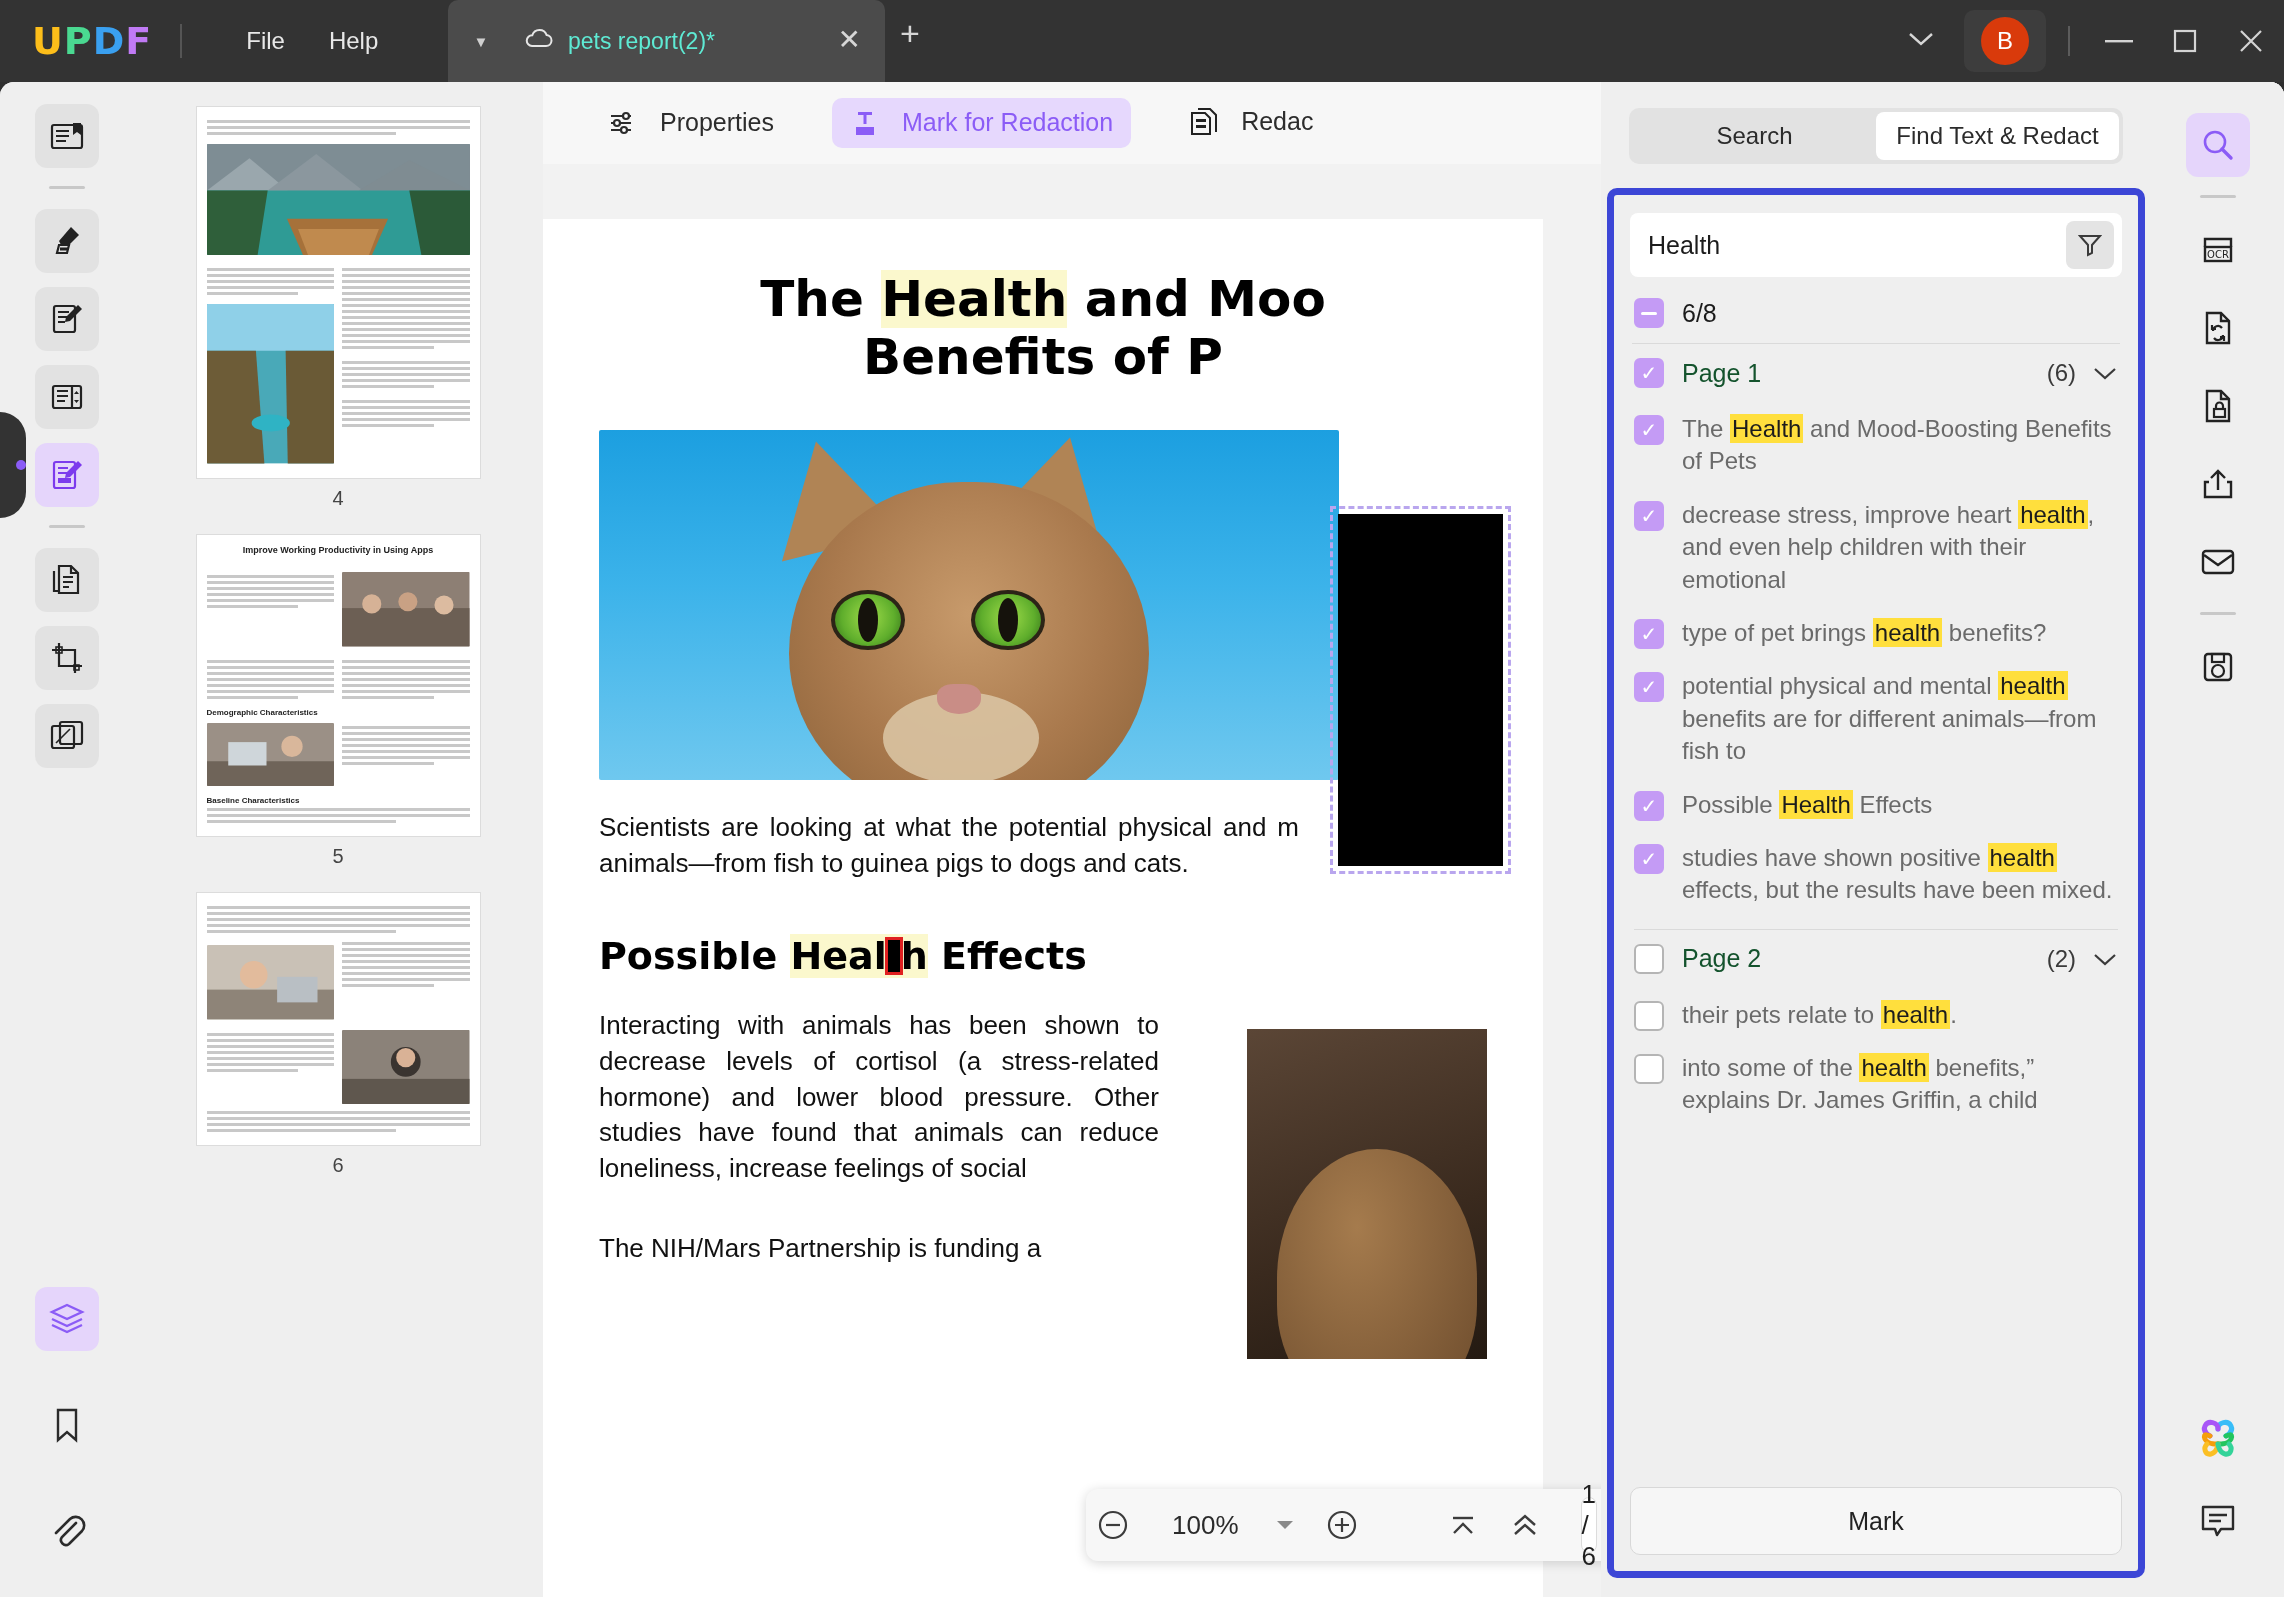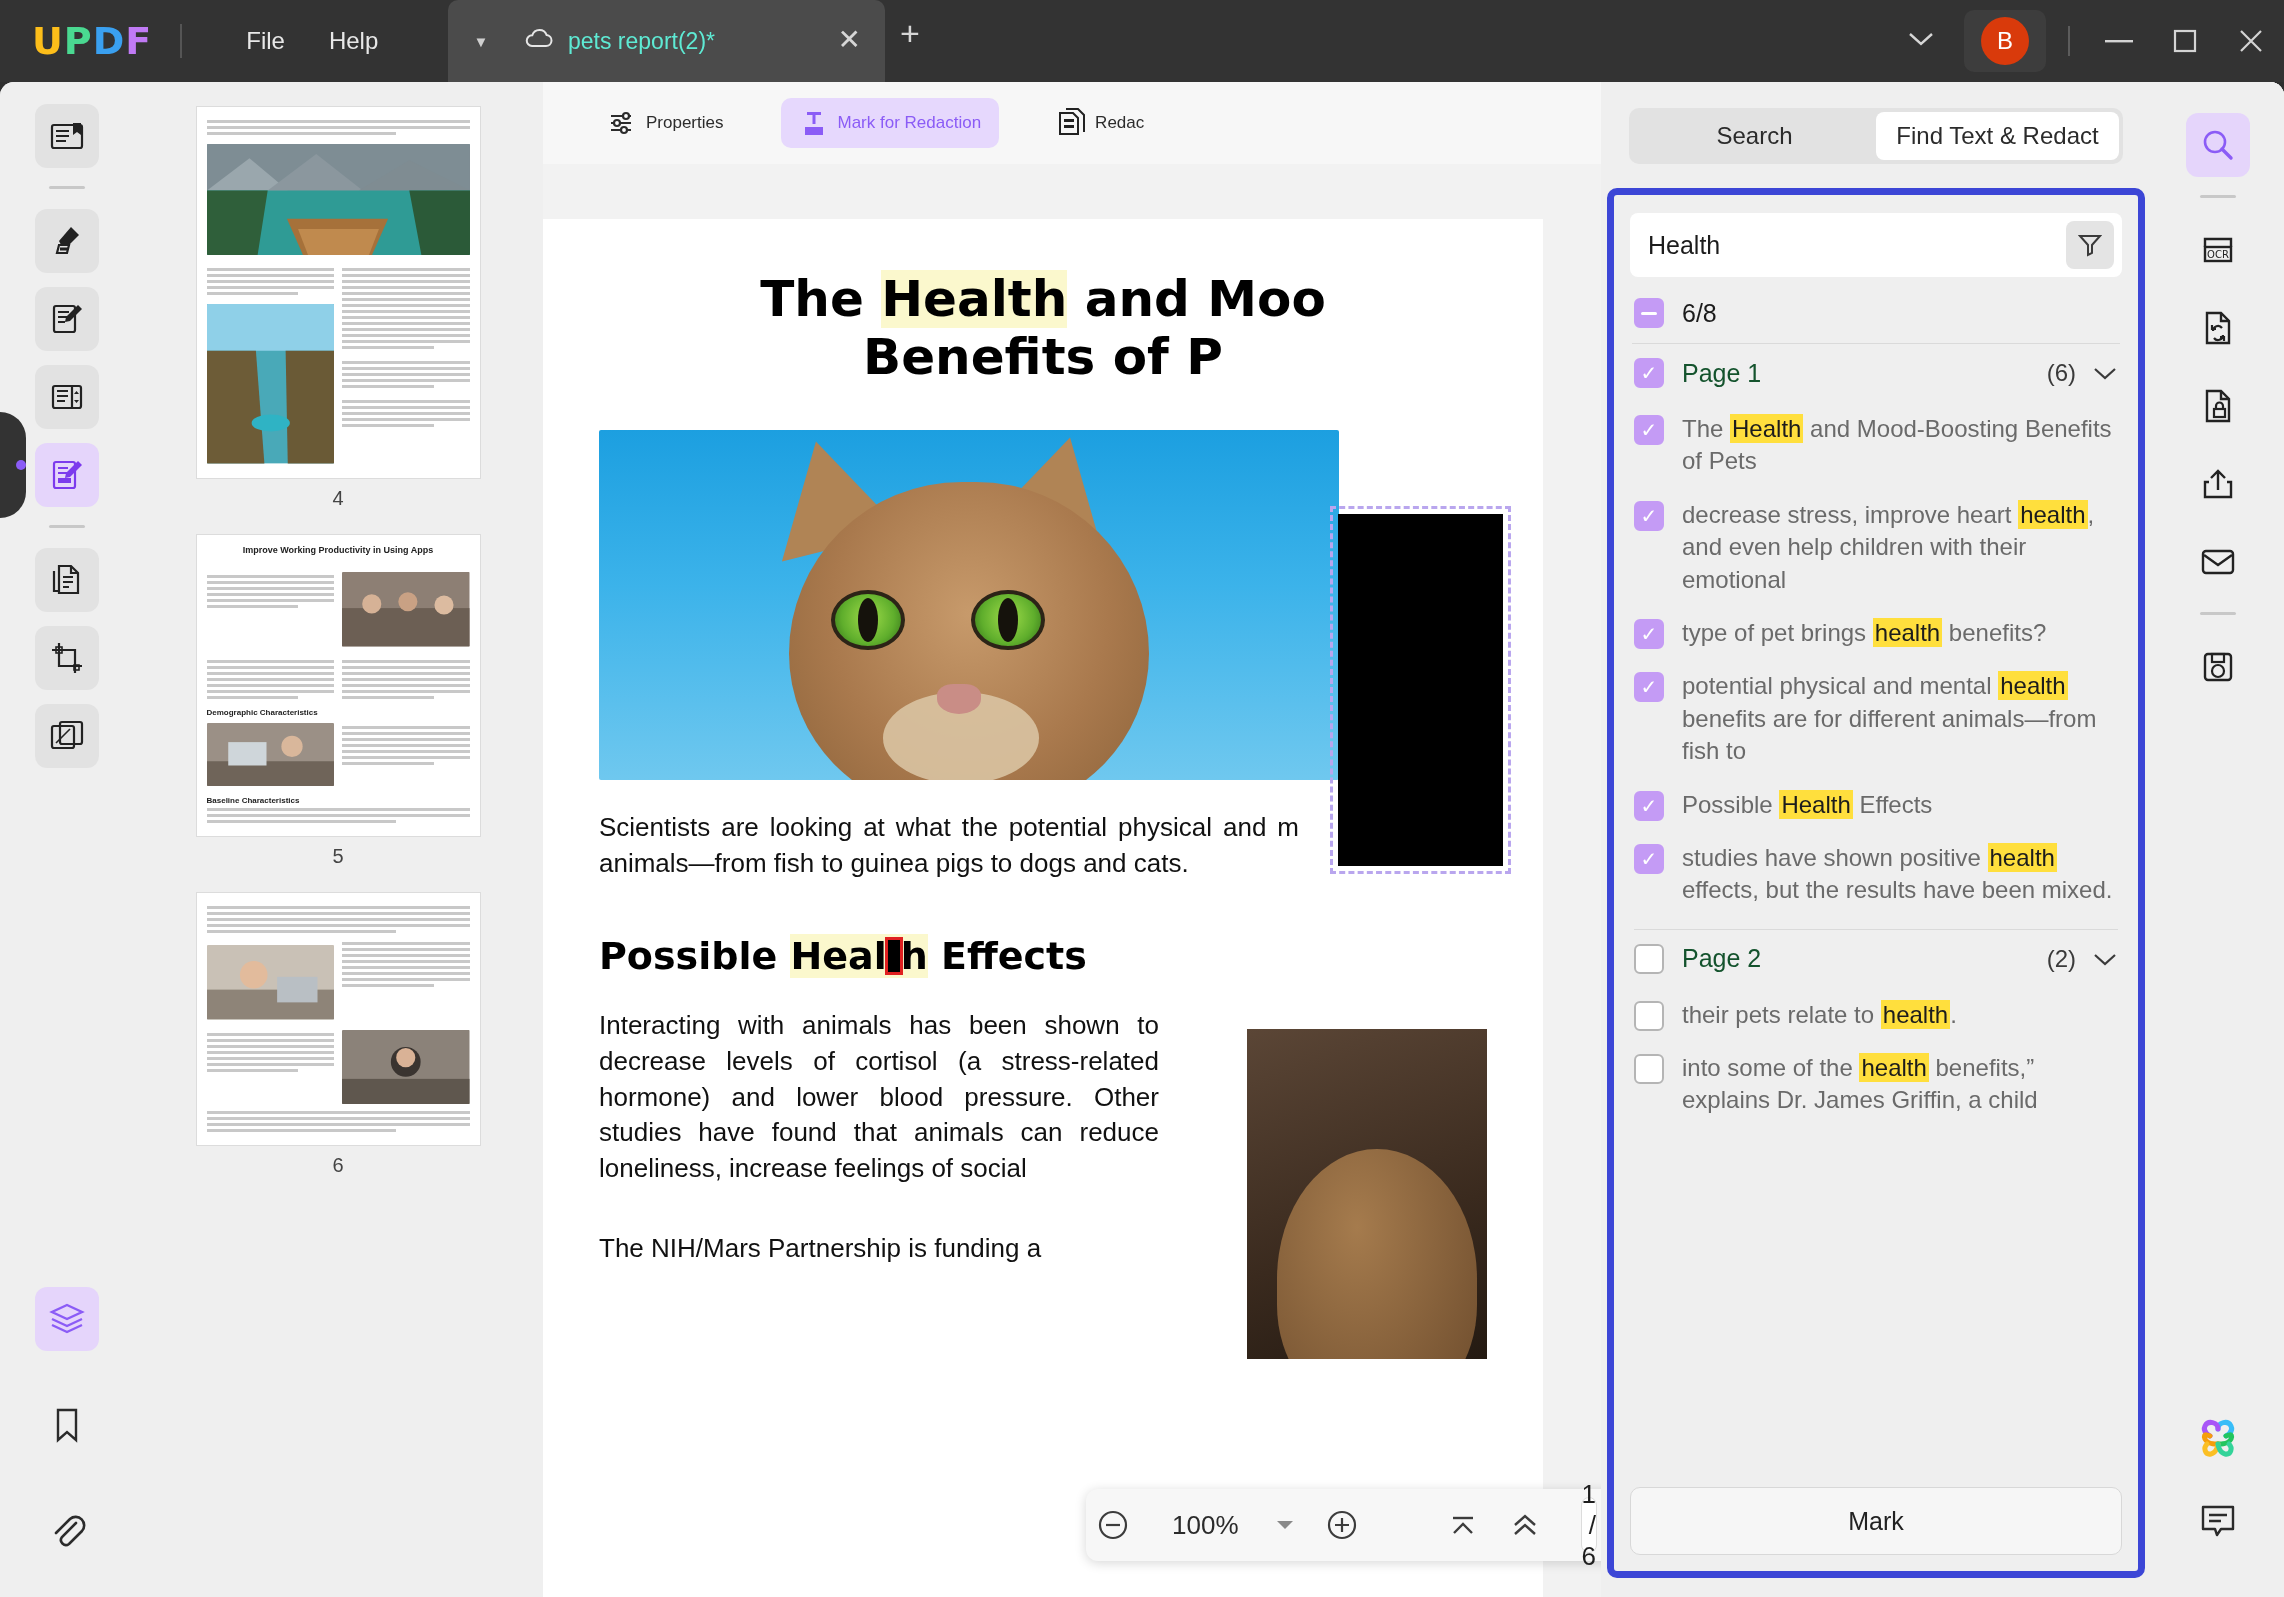--- a/index.html
+++ b/index.html
@@ -123,22 +123,22 @@
   
   .docarea {
     position: absolute; left: 543px; top: 0; right: 0; height: 1515px;
     background: #f7f7f7;
   }
   .toolbar {
     position: absolute; left: 0; top: 0; width: 100%; height: 82px;
     background: #f7f7f7; display: flex; align-items: center; padding-left: 47px;
   }
   .tbtn {
-    display: flex; align-items: center; gap: 8px; padding: 10px 18px;
-    border-radius: 10px; font-size: 17px; color: #2c2c2c; cursor: pointer;
+    display: flex; align-items: flex-start; gap: 22px; padding: 10px 18px;
+    border-radius: 10px; font-size: 25px; color: #2c2c2c; cursor: pointer;
   }
   .tbtn.active { background: #e6d8fd; color: #8b5cf6; }
   .tbtn + .tbtn { margin-left: 40px; }
 
   .page-scroll {
     position: absolute; left: 0; top: 82px; right: 0; bottom: 0;
     background: #f2f2f2; overflow: hidden;
   }
   .page {
     position: absolute; left: 0; top: 55px; width: 1000px; background: #fff;
@@ -223,21 +223,21 @@
     box-shadow: 0 2px 12px rgba(0,0,0,.16);
     display: flex; align-items: center; padding: 0 10px; gap: 30px;
   }
   .bb { width: 52px; height: 52px; display: flex; align-items: center; justify-content: center;
         color: #3c3c3c; cursor: pointer; }
   .zoomval { font-size: 26px; color: #2b2b2b; margin: 0 6px 0 12px; }
   .bbsep { width: 2px; height: 30px; background: #d2d2d2; margin: 0 14px; }
   .pagebox {
     width: 138px; height: 56px; background: #fff; border: 1px solid #dcdcdc;
     border-radius: 10px; display: flex; align-items: center; justify-content: center;
-    font-size: 26px; color: #1e1e1e; margin: 0 10px; cursor: text; text-align: right;
+    font-size: 26px; color: #1e1e1e; margin: 0 10px; cursor: text;
   }
 
   
   .rpanel {
     position: absolute; right: 133px; top: 0; width: 550px; height: 1515px;
     background: #efefef;
   }
   .tabswitch {
     margin: 26px auto 0; width: 494px; height: 56px; background: #e2e2e2;
     border-radius: 10px; display: flex; padding: 4px;

